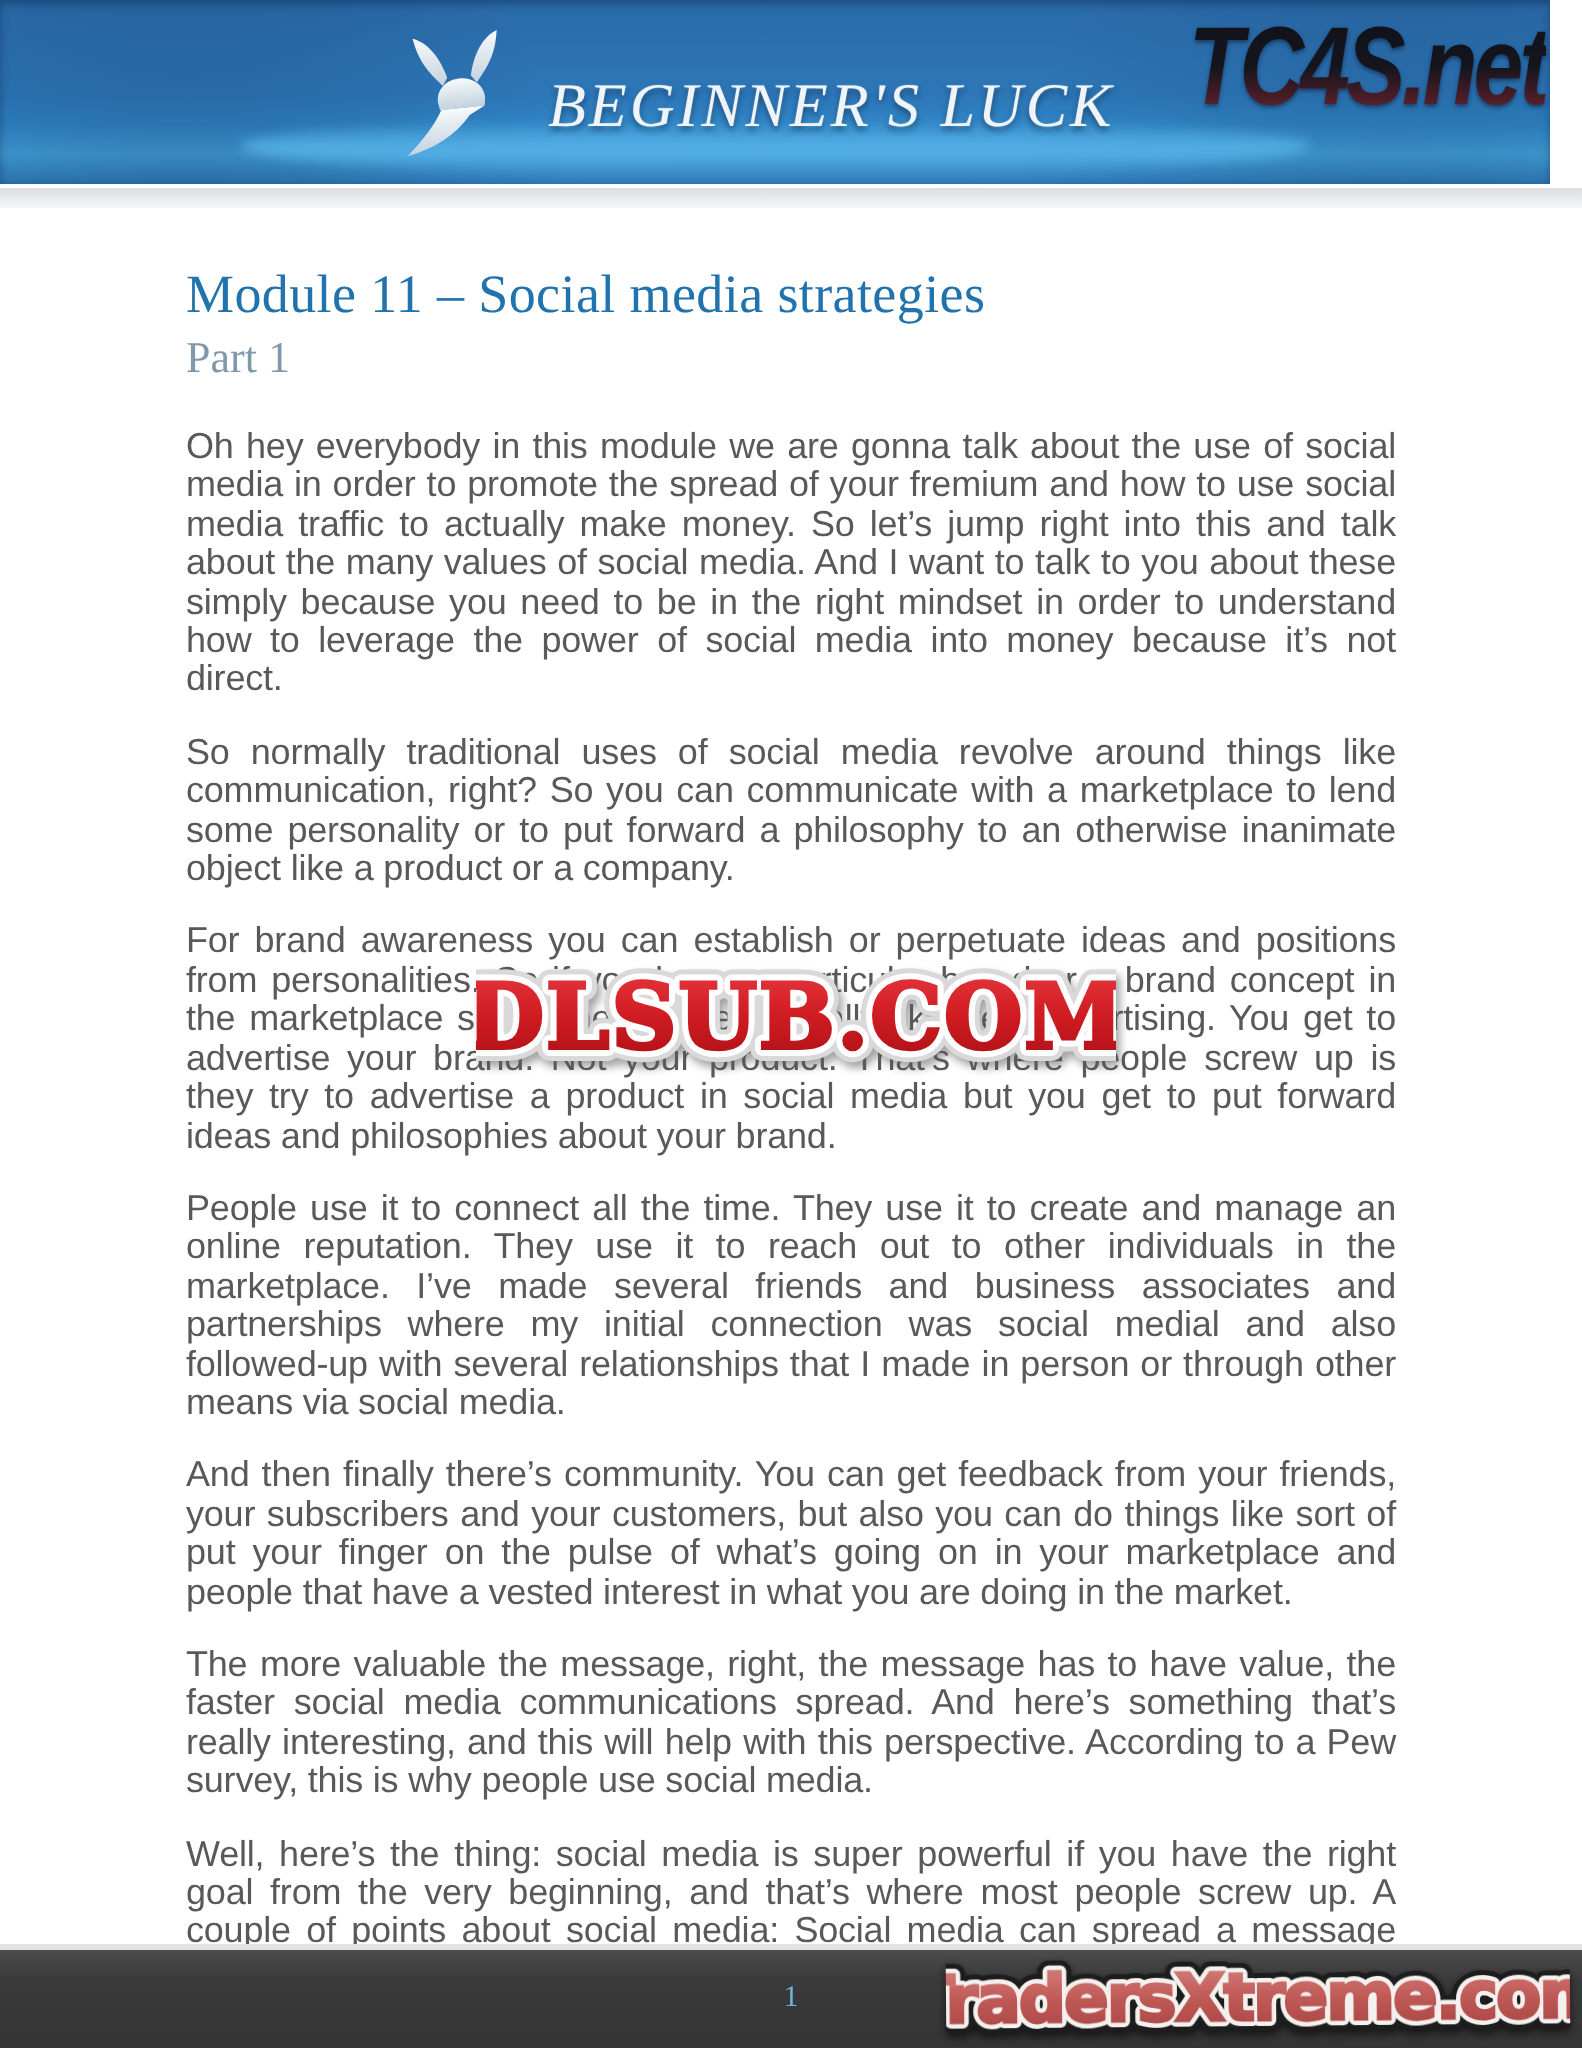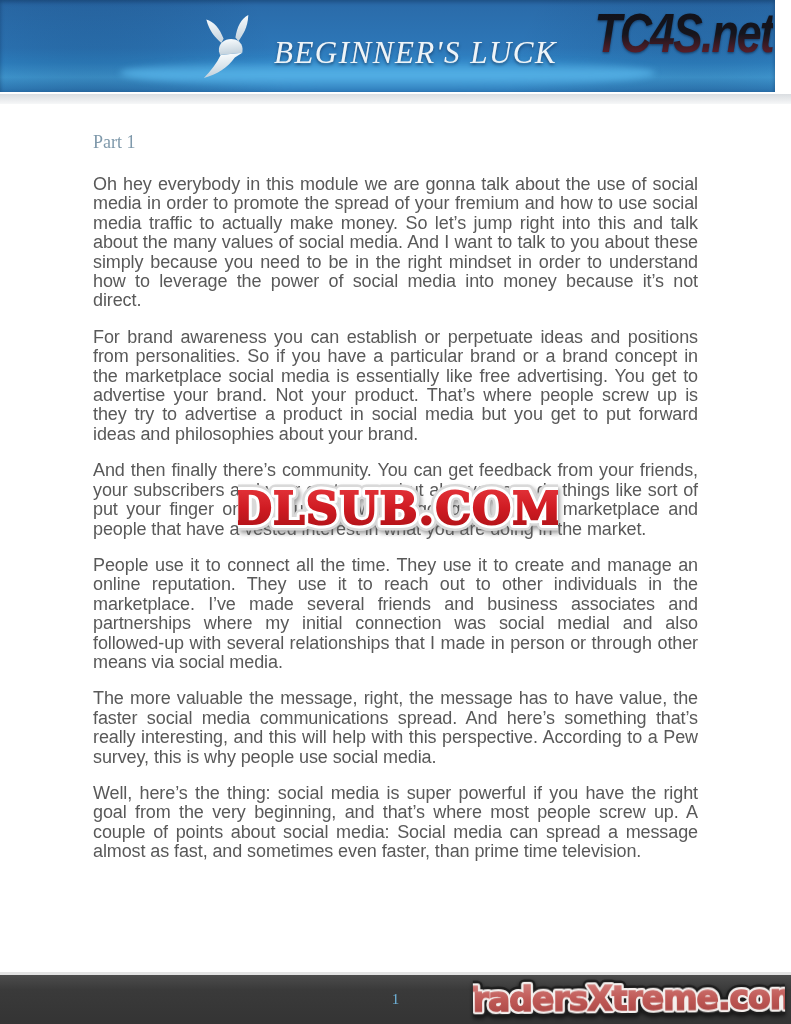--- a/index.html
+++ b/index.html
@@ -68,21 +68,21 @@
   }
   .title {
     font-family:"Liberation Serif", serif;
     color:var(--title-blue,#2173ae);
     font-size:27px; font-weight:400; letter-spacing:.2px;
     margin-bottom:3px;
   }
   .subtitle {
     font-family:"Liberation Serif", serif;
     color:var(--subtitle-blue,#7f99ab);
-    font-size:18px; font-weight:400;
+    font-size:22px; font-weight:400;
     margin-bottom:22px;
   }
   .body-text p {
     color:var(--body-text,#595959);
     font-size:18px; line-height:19.4px;
     text-align:justify;
     margin-bottom:17px;
     letter-spacing:-0.1px;
   }
 
@@ -142,26 +142,28 @@
       <path fill="url(#hg)" d="M31,56 C31,34 67,34 67,56 L66,62 L32,62 Z"></path>
       <path fill="url(#hg)" d="M33,62 C26,74 16,84 4,94 C24,91 42,82 54,68 L66,62 Z"></path>
     </svg>
     <div class="logo-text">BEGINNER'S LUCK</div>
   </div>
   <div class="tc4s">TC4S.net</div>
 </div>
 <div class="band"></div>
 
 <div class="content">
+  <h1 class="title">Module 11 – Social media strategies</h1>
   <h2 class="subtitle">Part 1</h2>
   <div class="body-text">
     <p>Oh hey everybody in this module we are gonna talk about the use of social media in order to promote the spread of your fremium and how to use social media traffic to actually make money. So let’s jump right into this and talk about the many values of social media. And I want to talk to you about these simply because you need to be in the right mindset in order to understand how to leverage the power of social media into money because it’s not direct.</p>
+    <p>So normally traditional uses of social media revolve around things like communication, right? So you can communicate with a marketplace to lend some personality or to put forward a philosophy to an otherwise inanimate object like a product or a company.</p>
     <p>For brand awareness you can establish or perpetuate ideas and positions from personalities. So if you have a particular brand or a brand concept in the marketplace social media is essentially like free advertising. You get to advertise your brand. Not your product. That’s where people screw up is they try to advertise a product in social media but you get to put forward ideas and philosophies about your brand.</p>
+    <p>People use it to connect all the time. They use it to create and manage an online reputation. They use it to reach out to other individuals in the marketplace. I’ve made several friends and business associates and partnerships where my initial connection was social medial and also followed-up with several relationships that I made in person or through other means via social media.</p>
     <p>And then finally there’s community. You can get feedback from your friends, your subscribers and your customers, but also you can do things like sort of put your finger on the pulse of what’s going on in your marketplace and people that have a vested interest in what you are doing in the market.</p>
-    <p>People use it to connect all the time. They use it to create and manage an online reputation. They use it to reach out to other individuals in the marketplace. I’ve made several friends and business associates and partnerships where my initial connection was social medial and also followed-up with several relationships that I made in person or through other means via social media.</p>
     <p>The more valuable the message, right, the message has to have value, the faster social media communications spread. And here’s something that’s really interesting, and this will help with this perspective. According to a Pew survey, this is why people use social media.</p>
     <p>Well, here’s the thing: social media is super powerful if you have the right goal from the very beginning, and that’s where most people screw up. A couple of points about social media: Social media can spread a message almost as fast, and sometimes even faster, than prime time television.</p>
   </div>
 </div>
 
 <svg class="dlsub" viewBox="0 0 320 62" aria-hidden="true">
   <defs>
     <linearGradient id="rg" x1="0" y1="0" x2="0" y2="1">
       <stop offset="0" stop-color="#e8393f"></stop>
       <stop offset="0.5" stop-color="#cf1b22"></stop>

